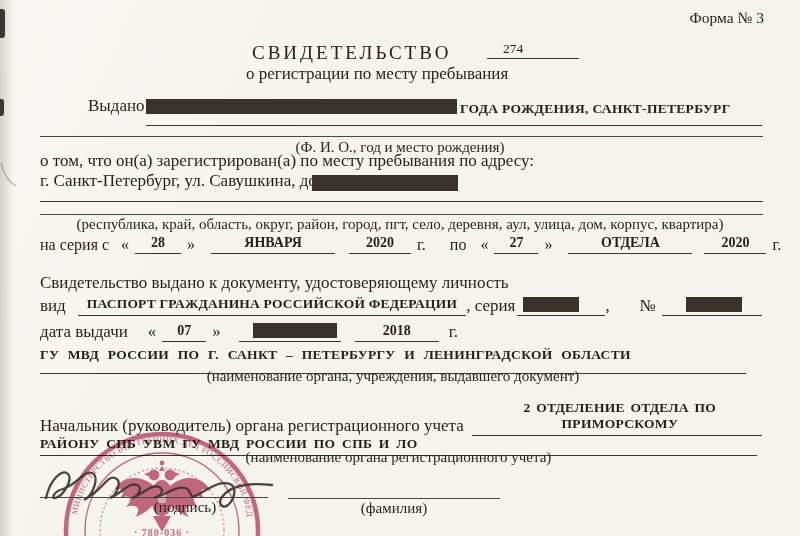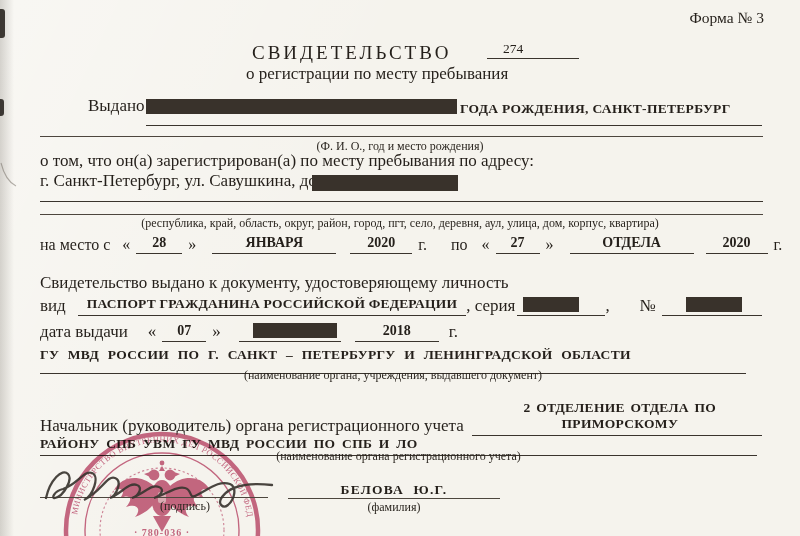--- a/index.html
+++ b/index.html
@@ -18,21 +18,21 @@
   .a2{left:0;top:99px;width:4px;height:17px;}
 
   .abs{position:absolute;}
   .form-no{top:9px;right:36px;font-size:15.5px;}
   .title{top:42px;left:252px;font-size:19px;letter-spacing:3px;}
   .cert-no{top:39px;left:487px;width:92px;height:20px;box-sizing:border-box;
     border-bottom:1.5px solid #3a342d;font-size:13.5px;padding:2px 0 0 16px;}
   .subtitle{top:64px;left:246px;font-size:17px;}
 
   .lbl{font-size:17px;}
-  .cap{font-size:12px;color:#2b2620;text-align:center;}
+  .cap{font-size:15px;color:#2b2620;text-align:center;}
   .val{font-size:13.5px;font-weight:bold;letter-spacing:.3px;}
   .rule{border-bottom:1.4px solid #3a342d;margin-top:8px;}
   .thin{border-bottom:1.2px solid #4d463e;}
   .redact{background:#39322b;height:15px;}
 
   .lbl-vydano{top:96px;left:88px;}
   .line-vydano{top:97px;left:146px;width:616px;height:20px;}
   .box-name{top:99px;left:146px;width:311px;}
   .val-birth{top:101px;left:460px;}
   .line-fio{top:120px;left:40px;width:723px;height:16px;}
@@ -119,21 +119,21 @@
 
   <div class="abs lbl statement">о том, что он(а) зарегистрирован(а) по месту пребывания по адресу:</div>
 
   <div class="abs rule addr-line"></div>
   <div class="abs lbl addr-text">г. Санкт-Петербург, ул. Савушкина, дом</div>
   <div class="abs redact box-addr"></div>
   <div class="abs thin line-addr2"></div>
   <div class="abs cap cap-addr">(республика, край, область, округ, район, город, пгт, село, деревня, аул, улица, дом, корпус, квартира)</div>
 
   <div class="abs flexrow period-row">
-    <span>на место с</span>
+    <span>на серия с</span>
     <span class="q ml6">«</span>
     <span class="cell w46">
         <span class="v vnum">28</span>
       </span>
     <span class="q">»</span>
     <span class="cell w124 ml10">
         <span class="v vnum">ЯНВАРЯ</span>
       </span>
     <span class="cell w62 ml14">
         <span class="v vnum">2020</span>
@@ -230,16 +230,15 @@
     </g>
     <text x="100" y="106" text-anchor="middle" fill="#bf4a6e" font-size="10" font-weight="bold" font-family="Liberation Serif, serif" letter-spacing="1">· 780-036 ·</text>
   </svg>
 
   <div class="abs thin sig-line"></div>
   <svg class="ink" viewBox="0 0 234 50">
     <path d="M4,38 C8,20 20,8 26,14 C31,19 22,36 13,38 C9,39 12,31 21,29 C35,25 42,10 50,13 C58,16 51,36 42,40 C60,31 65,15 73,18 C81,21 74,36 68,38 C80,33 87,22 95,25 C101,27 97,36 90,38 C103,33 109,24 117,27 C123,29 119,36 112,38 C126,33 135,26 143,28 C151,30 146,40 155,35 C167,29 177,20 188,24 C195,27 193,39 186,45 C181,49 175,44 180,37 C187,27 204,22 230,25" fill="none" stroke="#3a3530" stroke-width="2.3" stroke-linecap="round" opacity=".92"></path>
   </svg>
   <div class="abs cap cap-sign">(подпись)</div>
 
-  <div class="abs fam-name">БЕЛОВА Ю.Г.</div>
   <div class="abs thin fam-line"></div>
   <div class="abs cap cap-fam">(фамилия)</div>
 </div>
 
 </body></html>

